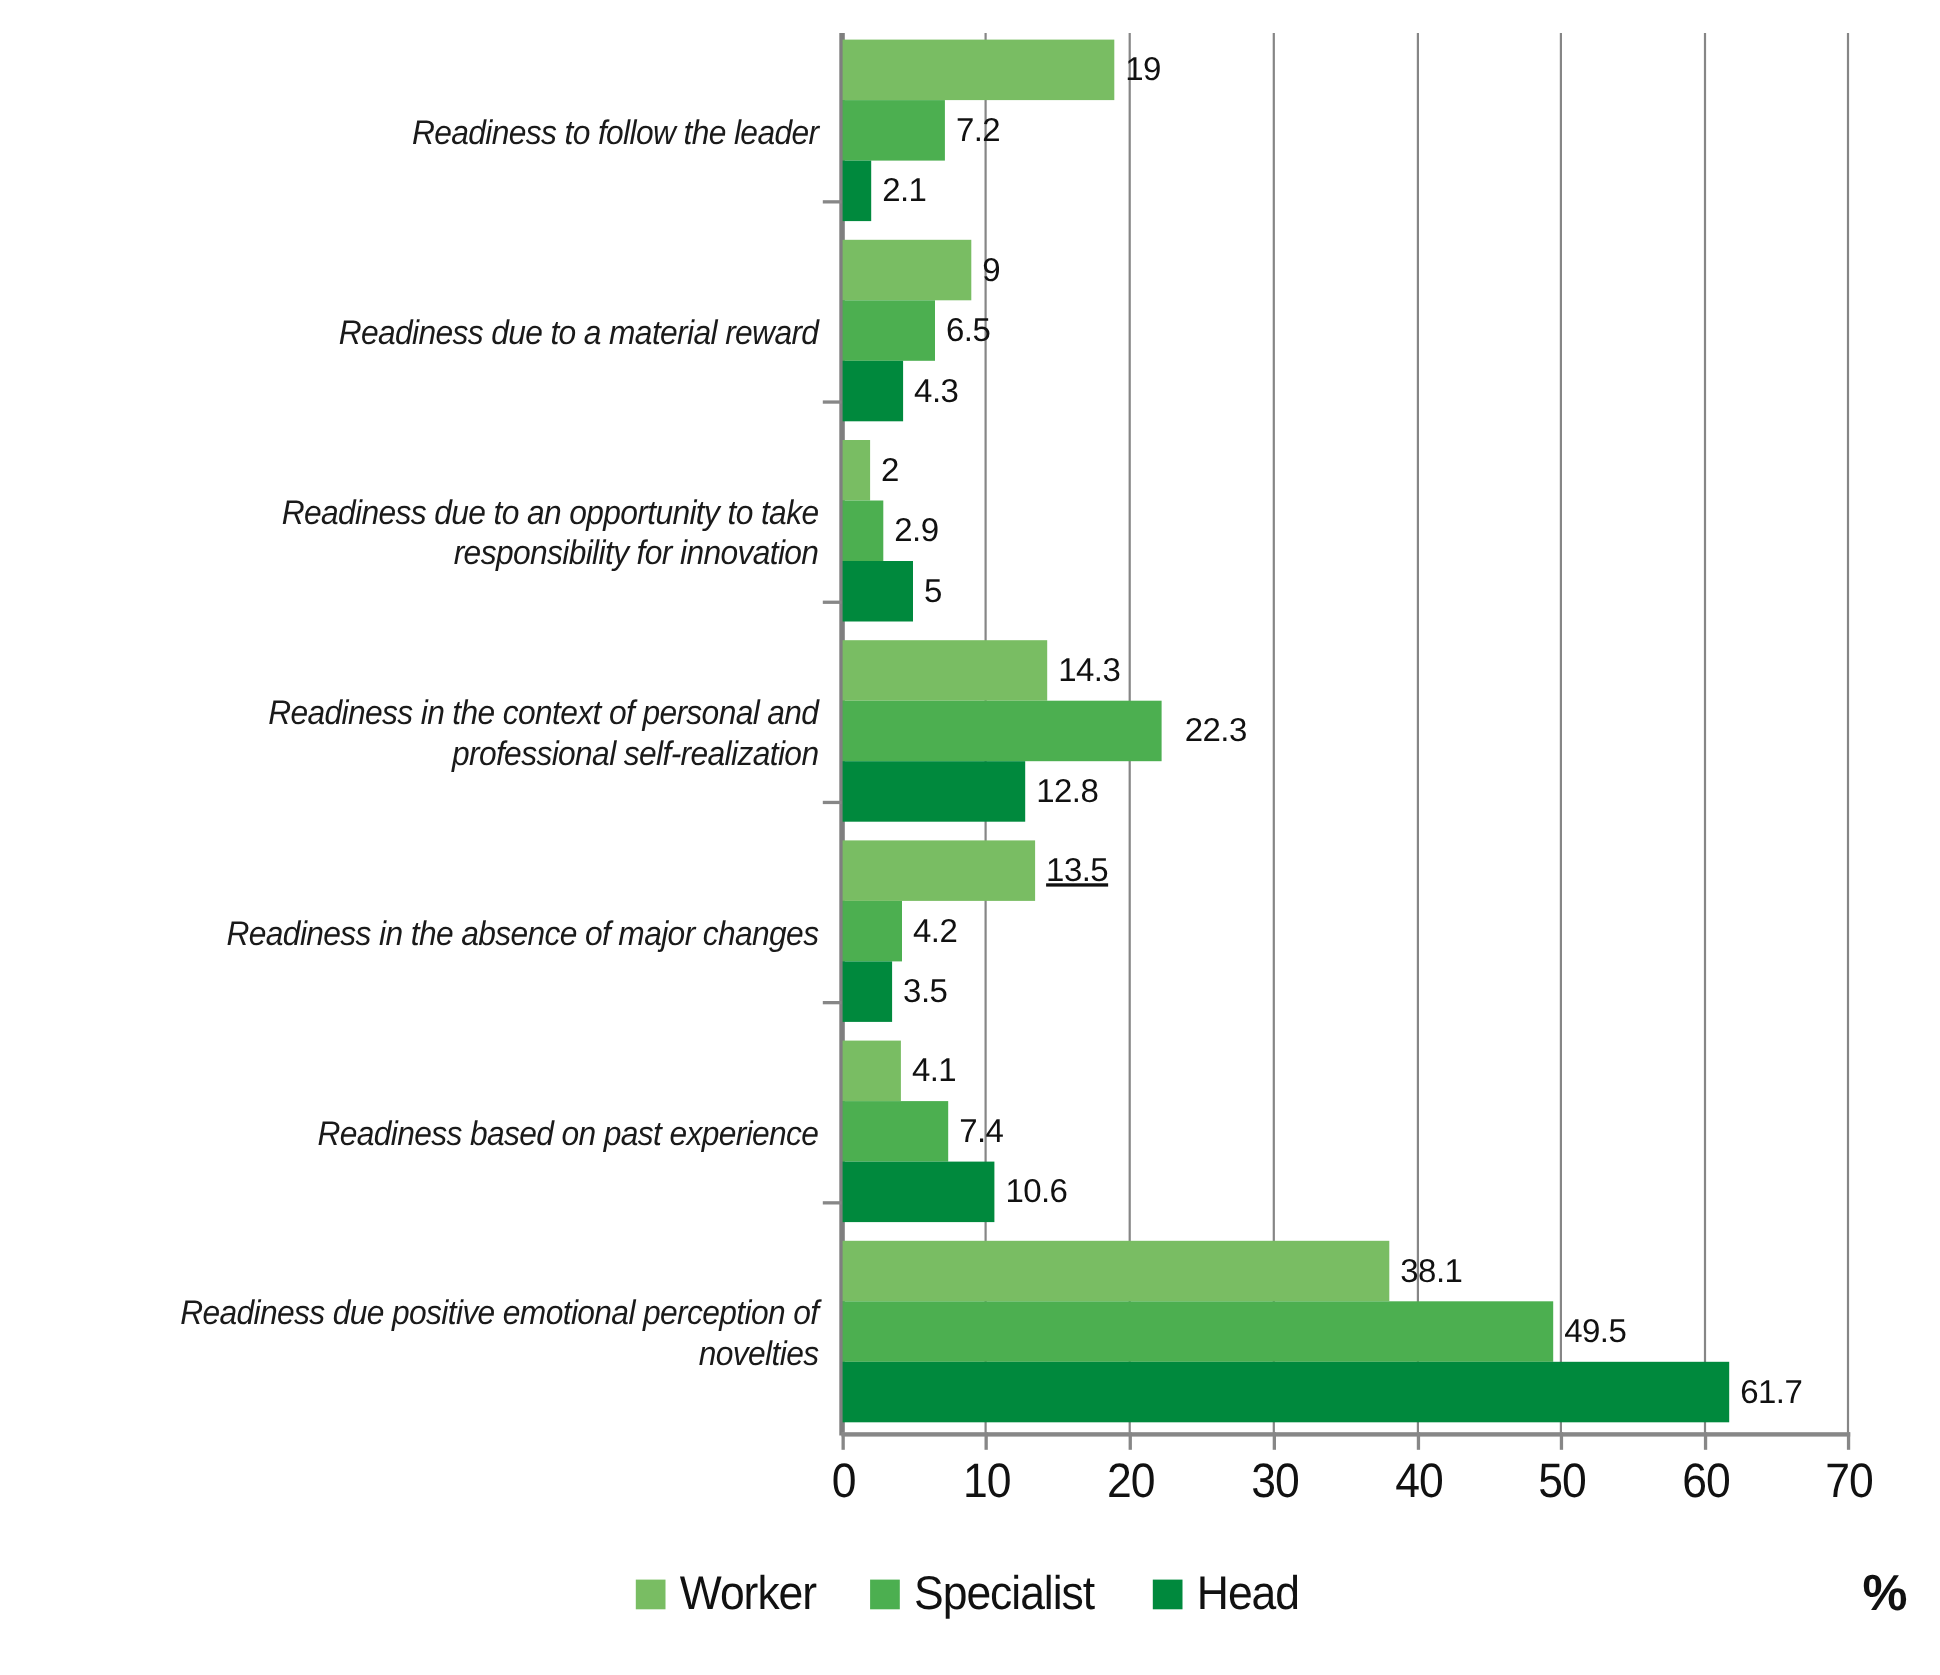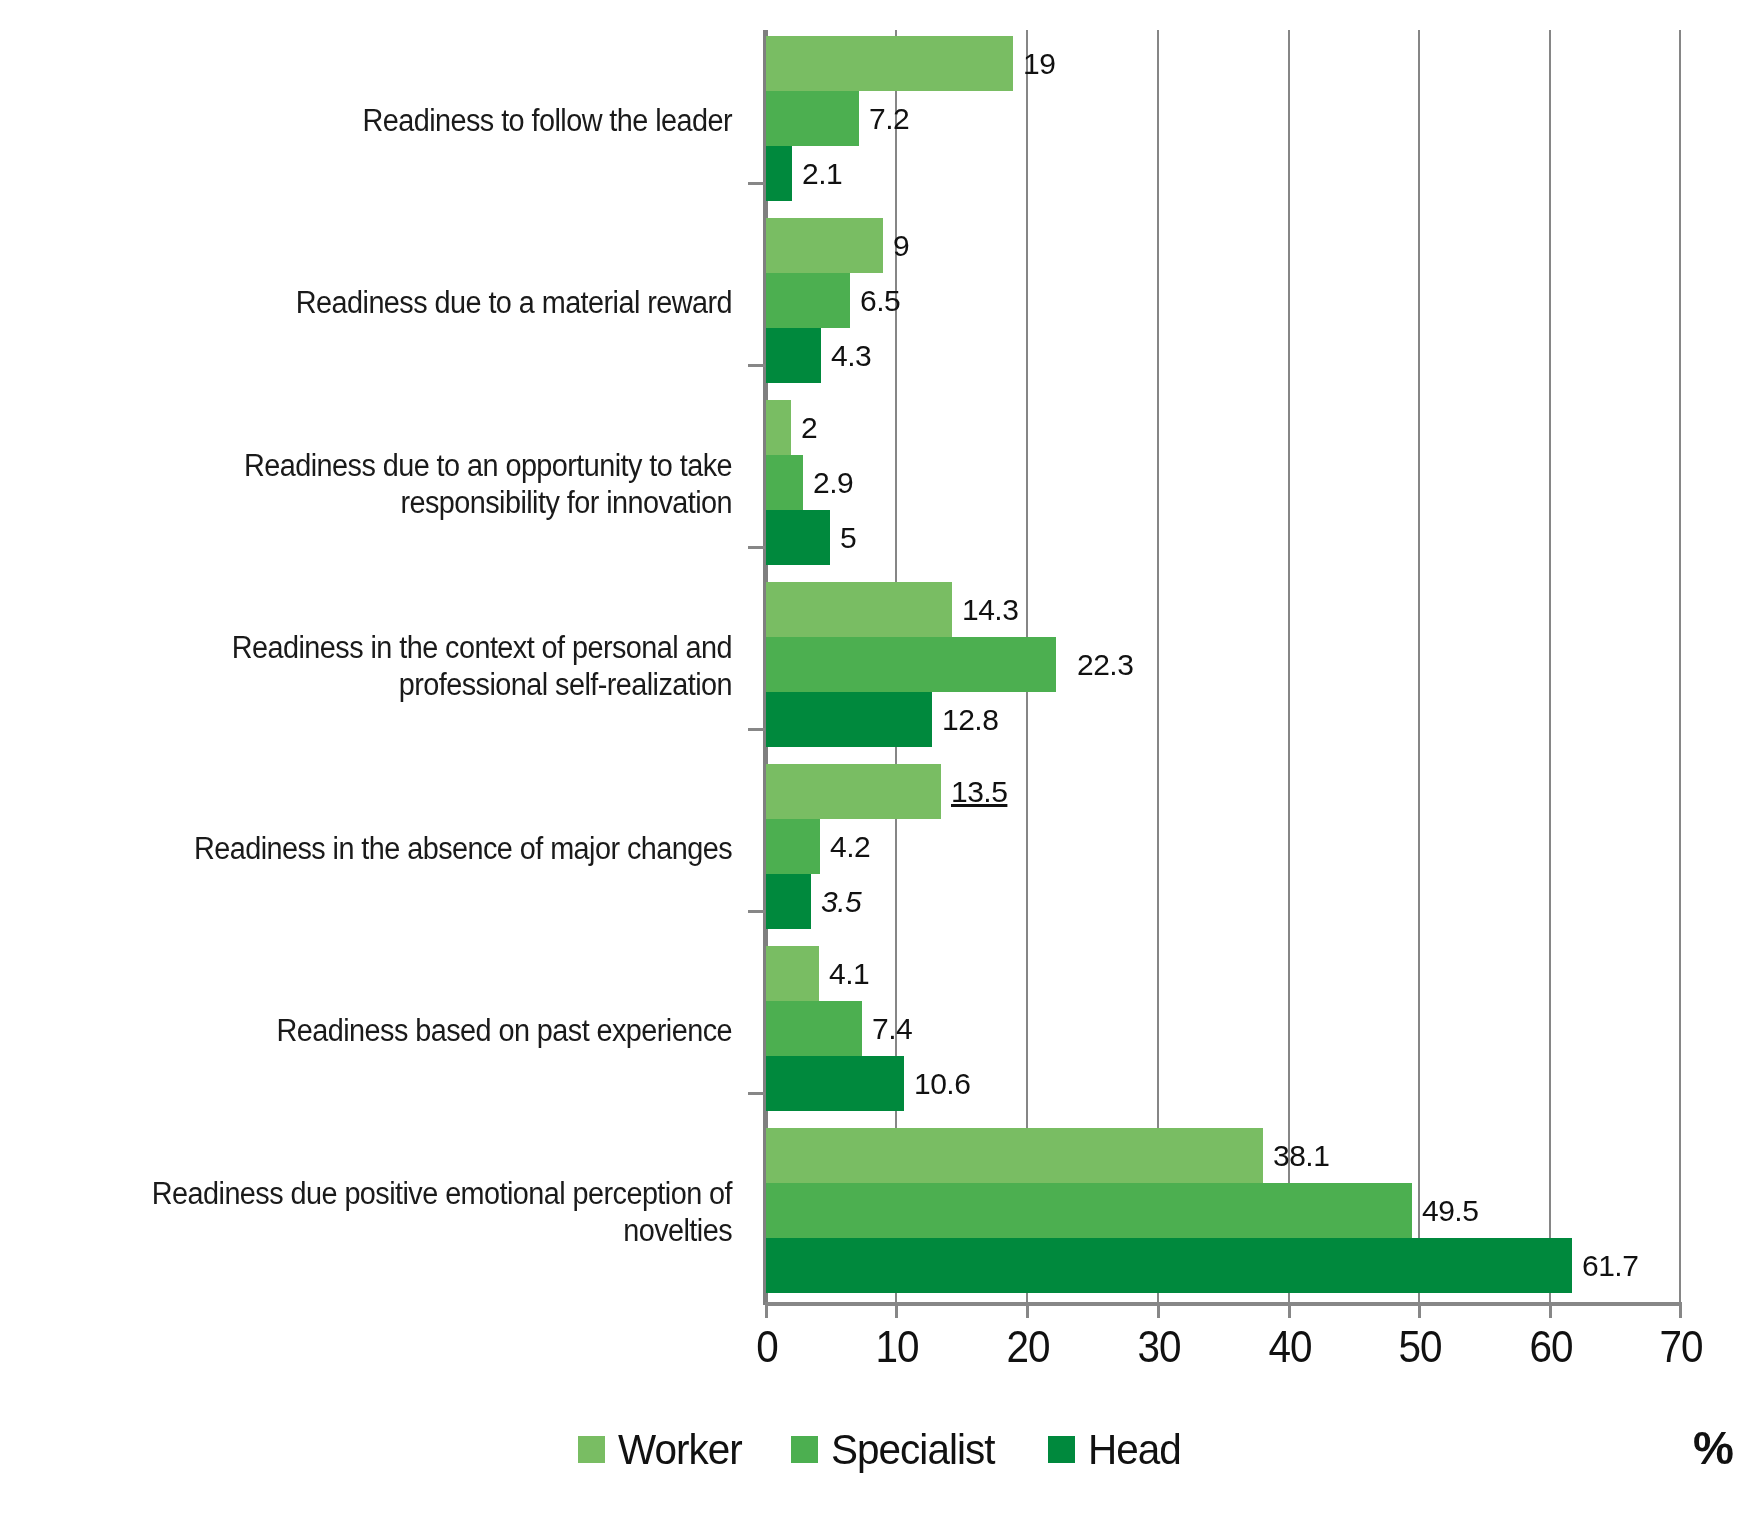--- a/index.html
+++ b/index.html
@@ -27,24 +27,25 @@
     position: absolute;
     left: 765px;
     top: 30px;
     width: 915px;
     height: 1272px;
   }
 
   
   #cat-labels {
     position: absolute;
-    left: 0px;
+    left: 12px;
     top: 30px;
     width: 750px;
     height: 1272px;
+    font-style: italic;
   }
 
   .cat-label {
     position: absolute;
     right: 18px;
     width: 740px;
     text-align: right;
     font-size: 31px;
     line-height: 1.20;
     color: #1a1a1a;
@@ -266,21 +267,21 @@
       <div class="bar-row" style="top:0px;height:55px;">
         <div class="bar worker" style="width:176px;"></div>
         <div class="bar-value" style="left:186px;text-decoration:underline;">13.5</div>
       </div>
       <div class="bar-row" style="top:55px;height:55px;">
         <div class="bar specialist" style="width:55px;"></div>
         <div class="bar-value" style="left:65px;">4.2</div>
       </div>
       <div class="bar-row" style="top:110px;height:55px;">
         <div class="bar head" style="width:46px;"></div>
-        <div class="bar-value" style="left:56px;font-style:italic;">3.5</div>
+        <div class="bar-value" style="left:56px;">3.5</div>
       </div>
     </div>
 
     <div class="cat-group" style="top:916px;height:176px;">
       <div class="bar-row" style="top:0px;height:55px;">
         <div class="bar worker" style="width:54px;"></div>
         <div class="bar-value" style="left:64px;">4.1</div>
       </div>
       <div class="bar-row" style="top:55px;height:55px;">
         <div class="bar specialist" style="width:97px;"></div>

